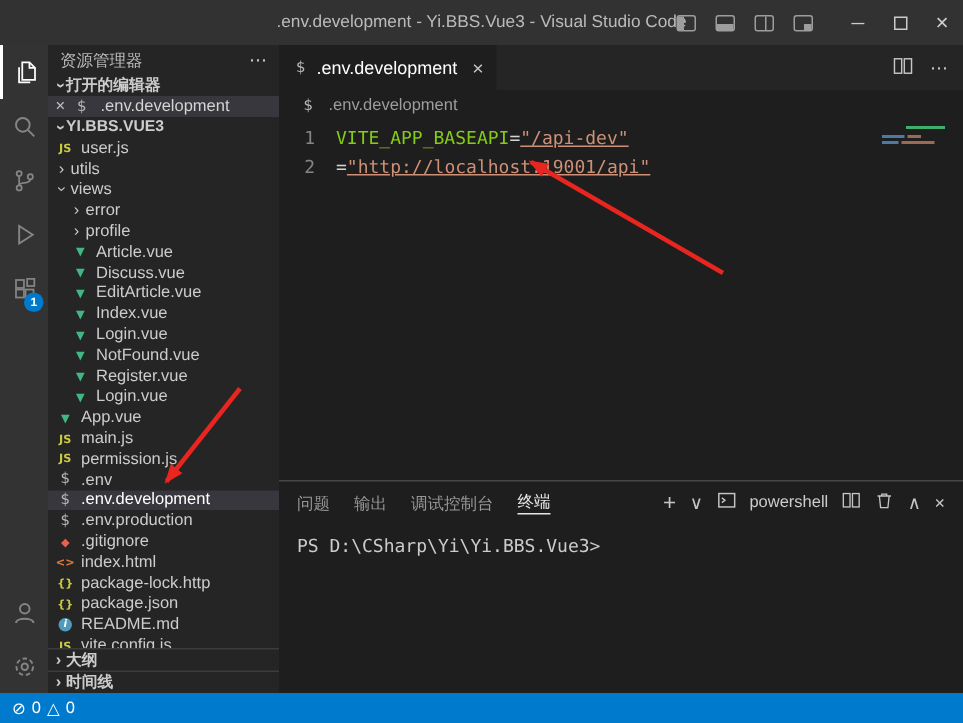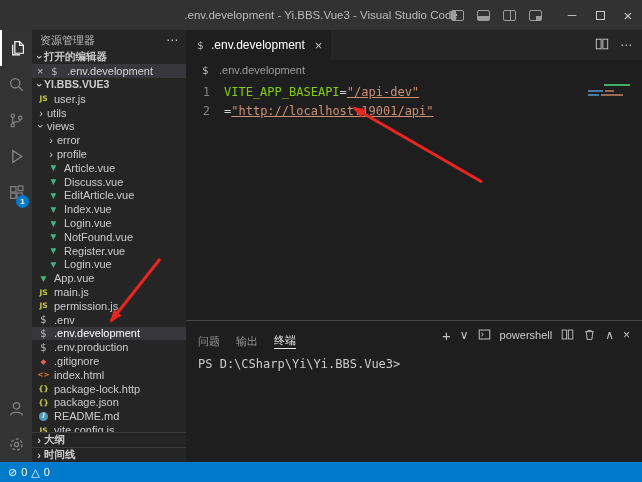--- a/index.html
+++ b/index.html
@@ -69,21 +69,21 @@
   .minimap { position: absolute; top: 3px; right: 12px; width: 42px; height: 30px; }
   .mm-green { position: absolute; top: 1px; right: 0; width: 26px; height: 2px; background: #3fae6a; }
   .mm-r1b { position: absolute; top: 7px; left: 0; width: 15px; height: 2px; background: #4a7aa5; }
   .mm-r1o { position: absolute; top: 7px; left: 17px; width: 9px; height: 2px; background: #9a6b52; }
   .mm-r2b { position: absolute; top: 11px; left: 0; width: 11px; height: 2px; background: #4a7aa5; }
   .mm-r2o { position: absolute; top: 11px; left: 13px; width: 22px; height: 2px; background: #9a6b52; }
 
   
   .panel { flex: 0 0 142px; border-top: 1px solid #474747; display: flex; flex-direction: column; }
   .panel-tabbar { flex: 0 0 28px; display: flex; align-items: stretch; padding: 0 12px 0 12px; }
-  .panel-tabs { display: flex; align-items: flex-end; }
+  .panel-tabs { display: flex; align-items: center; }
   .ptab { margin-right: 16px; font-size: 11px; color: #969696; display: flex; align-items: center; }
   .ptab.active { color: #e7e7e7; border-bottom: 1px solid #e7e7e7; }
   .panel-actions { margin-left: auto; display: flex; align-items: center; gap: 9px; color: #c5c5c5; font-size: 11px; }
   .pa-glyph { font-size: 12px; }
   .pa-plus { font-size: 15px; }
   .shell-name { font-size: 11px; color: #cccccc; }
   .terminal { flex: 1; padding: 8px 0 0 12px; font-family: "DejaVu Sans Mono", monospace; font-size: 12px; color: #cccccc; }
 
   
   .statusbar { flex: 0 0 20px; background: #007acc; color: #ffffff; display: flex; align-items: center; font-size: 11px; padding: 0 10px 0 8px; }
@@ -367,20 +367,21 @@
           <div class="mm-r2b"></div>
           <div class="mm-r2o"></div>
         </div>
       </div>
 
       <div class="panel">
         <div class="panel-tabbar">
           <div class="panel-tabs" id="panel-tabs">
               <div class="ptab">问题</div>
               <div class="ptab">输出</div>
+              <div class="ptab">调试控制台</div>
               <div class="ptab active">终端</div>
             </div>
           <div class="panel-actions">
             <span class="pa-plus">+</span>
             <span class="pa-glyph">∨</span>
             <span>
               <svg width="13" height="13" viewBox="0 0 16 16" fill="none" stroke="currentColor" stroke-width="1.2">
                 <rect x="1.5" y="2.5" width="13" height="11"></rect>
                   <path d="M4 6 L6.5 8 L4 10"></path>
               </svg>

